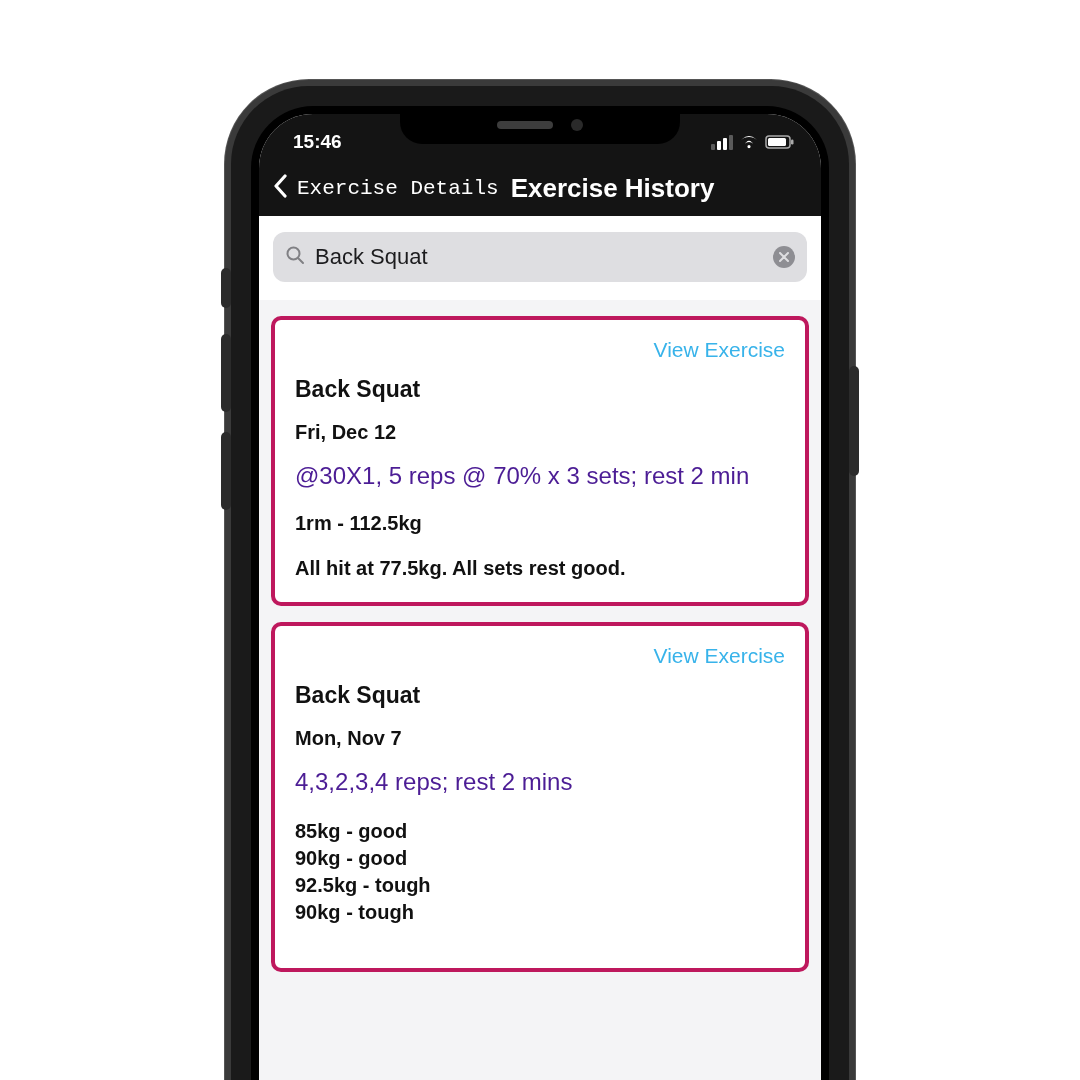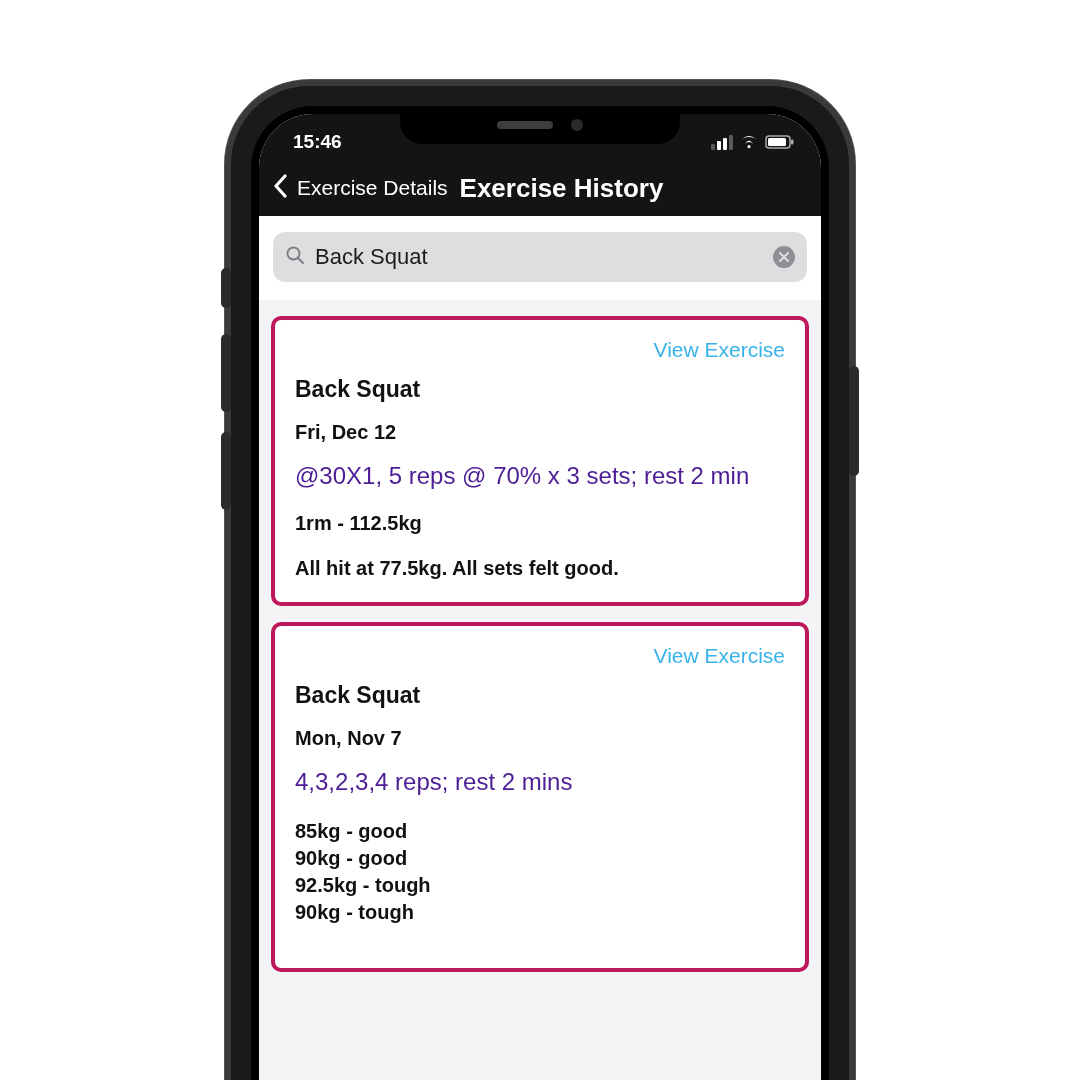--- a/index.html
+++ b/index.html
@@ -84,21 +84,21 @@
   .wifi-icon svg, .batt-icon svg { display:block; }
 
   .nav-bar {
     height: 52px;
     display: flex;
     align-items: center;
     padding: 0 12px 4px 12px;
     gap: 6px;
   }
   .nav-bar .back { font-size: 28px; line-height: 1; color:#fff; padding: 0 2px; }
-  .nav-bar .crumb { font-size: 21px; font-weight: 400; color:#fff; }
+  .nav-bar .crumb { font-size: 21px; font-weight: 400; color:#fff;font-family:Liberation Mono, monospace; }
   .nav-bar .title { font-size: 26px; font-weight: 700; color:#fff; margin-left: 6px; }
 
   
   .content {
     flex: 1;
     background: #f4f4f6;
     overflow: hidden;
   }
   .search-wrap {
     background: #fff;
@@ -217,21 +217,21 @@
           </div>
 
           <div class="card">
             <div class="link-row">
               <span class="link">View Exercise</span>
             </div>
             <div class="title">Back Squat</div>
             <div class="date">Fri, Dec 12</div>
             <div class="rx">@30X1, 5 reps @ 70% x 3 sets; rest 2 min</div>
             <div class="bold">1rm - 112.5kg</div>
-            <div class="bold">All hit at 77.5kg. All sets felt good.</div>
+            <div class="bold">All hit at 77.5kg. All sets rest good.</div>
           </div>
 
           <div class="card">
             <div class="link-row">
               <span class="link">View Exercise</span>
             </div>
             <div class="title">Back Squat</div>
             <div class="date">Mon, Nov 7</div>
             <div class="rx">4,3,2,3,4 reps; rest 2 mins</div>
             <div class="lines-block">

